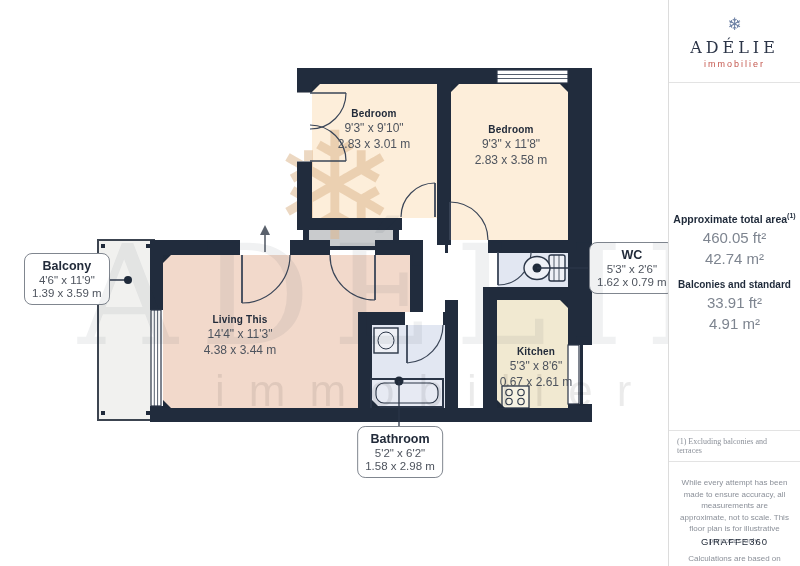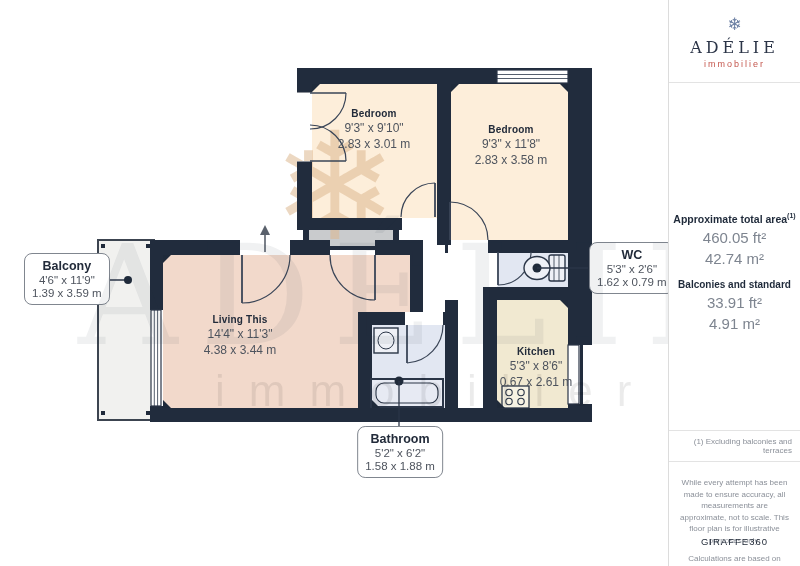--- a/index.html
+++ b/index.html
@@ -42,21 +42,21 @@
              letter-spacing:4px;color:#2b3447;}
   #logo-tagline{display:block;margin-top:2px;font-size:9px;letter-spacing:2px;color:#c4574e;}
   #area-block{position:absolute;left:0;top:212px;width:100%;text-align:center;}
   .sb-label{font-weight:bold;font-size:10.5px;color:#1f2a3a;}
   .sb-label sup{font-size:7px;}
   .sb-value{font-size:15px;color:#7e8590;margin-top:4px;}
   #balconies-label{margin-top:12px;font-size:10px;}
   #footnote-band{position:absolute;left:0;top:430px;width:100%;height:32px;
     border-top:1px solid #e3e3e3;border-bottom:1px solid #e3e3e3;box-sizing:border-box;
     display:flex;align-items:center;justify-content:center;}
-  #footnote-band .txt{font-size:8px;color:#8b9099;text-align:right;padding:0 8px;}
+  #footnote-band .txt{font-size:8px;color:#8b9099;text-align:left;padding:0 8px;font-family:Liberation Serif, serif;}
   #legal-block{position:absolute;left:0;top:471px;width:100%;text-align:center;}
   #legal-block p{font-size:8px;color:#8b9099;line-height:1.45;margin:6px 10px 0 10px;}
   #giraffe-row{position:absolute;left:0;top:536px;width:100%;text-align:center;
     font-size:9.5px;letter-spacing:1px;color:#232c3a;}
   #giraffe-row b{font-weight:normal;}
 </style>
 </head>
 <body>
 
 <div id="canvas">
@@ -235,21 +235,21 @@
     <div class="d">1.39 x 3.59 m</div>
   </div>
   <div class="callout" style="left:589px;top:242px;">
     <div class="t">WC</div>
     <div class="d">5'3" x 2'6"</div>
     <div class="d">1.62 x 0.79 m</div>
   </div>
   <div class="callout" style="left:400px;top:426px;transform:translateX(-50%);">
     <div class="t">Bathroom</div>
     <div class="d">5'2" x 6'2"</div>
-    <div class="d">1.58 x 1.88 m</div>
+    <div class="d">1.58 x 2.98 m</div>
   </div>
 
   <div id="wm-title">ADÉLIE</div>
   <div id="wm-tagline">immobilier</div>
 
   <div id="sidebar">
     <div id="logo-block">
       <span id="logo-snowflake">❄</span>
       <span id="logo-name">ADÉLIE</span>
       <span id="logo-tagline">immobilier</span>

